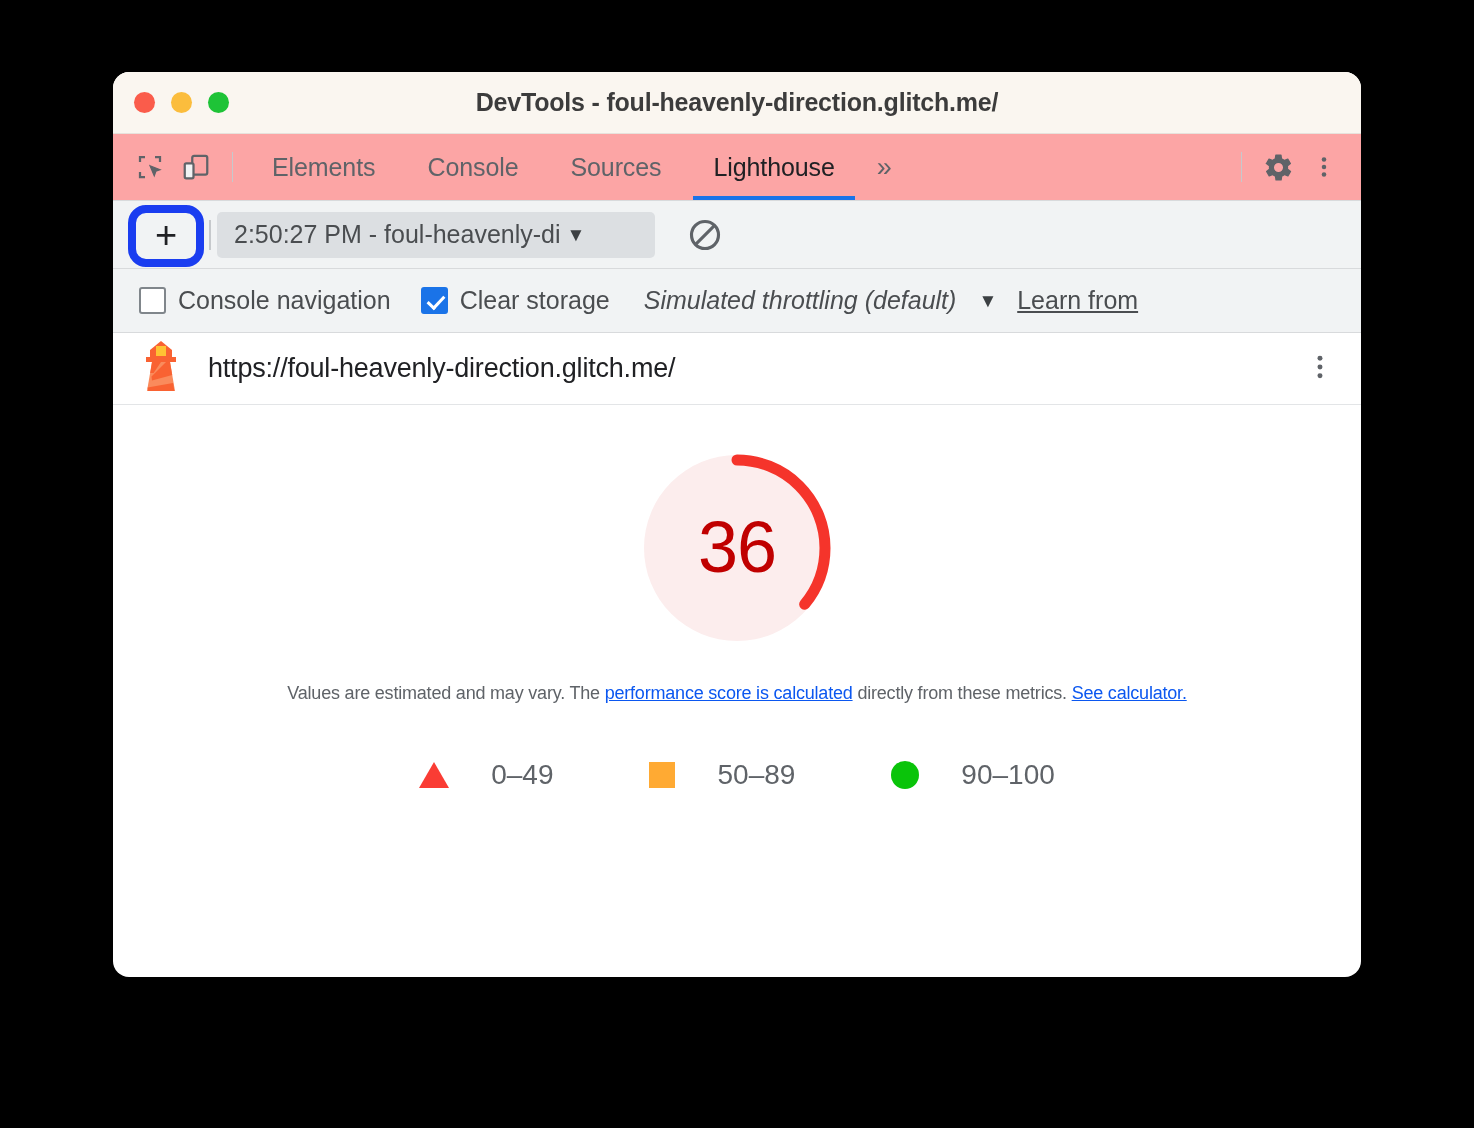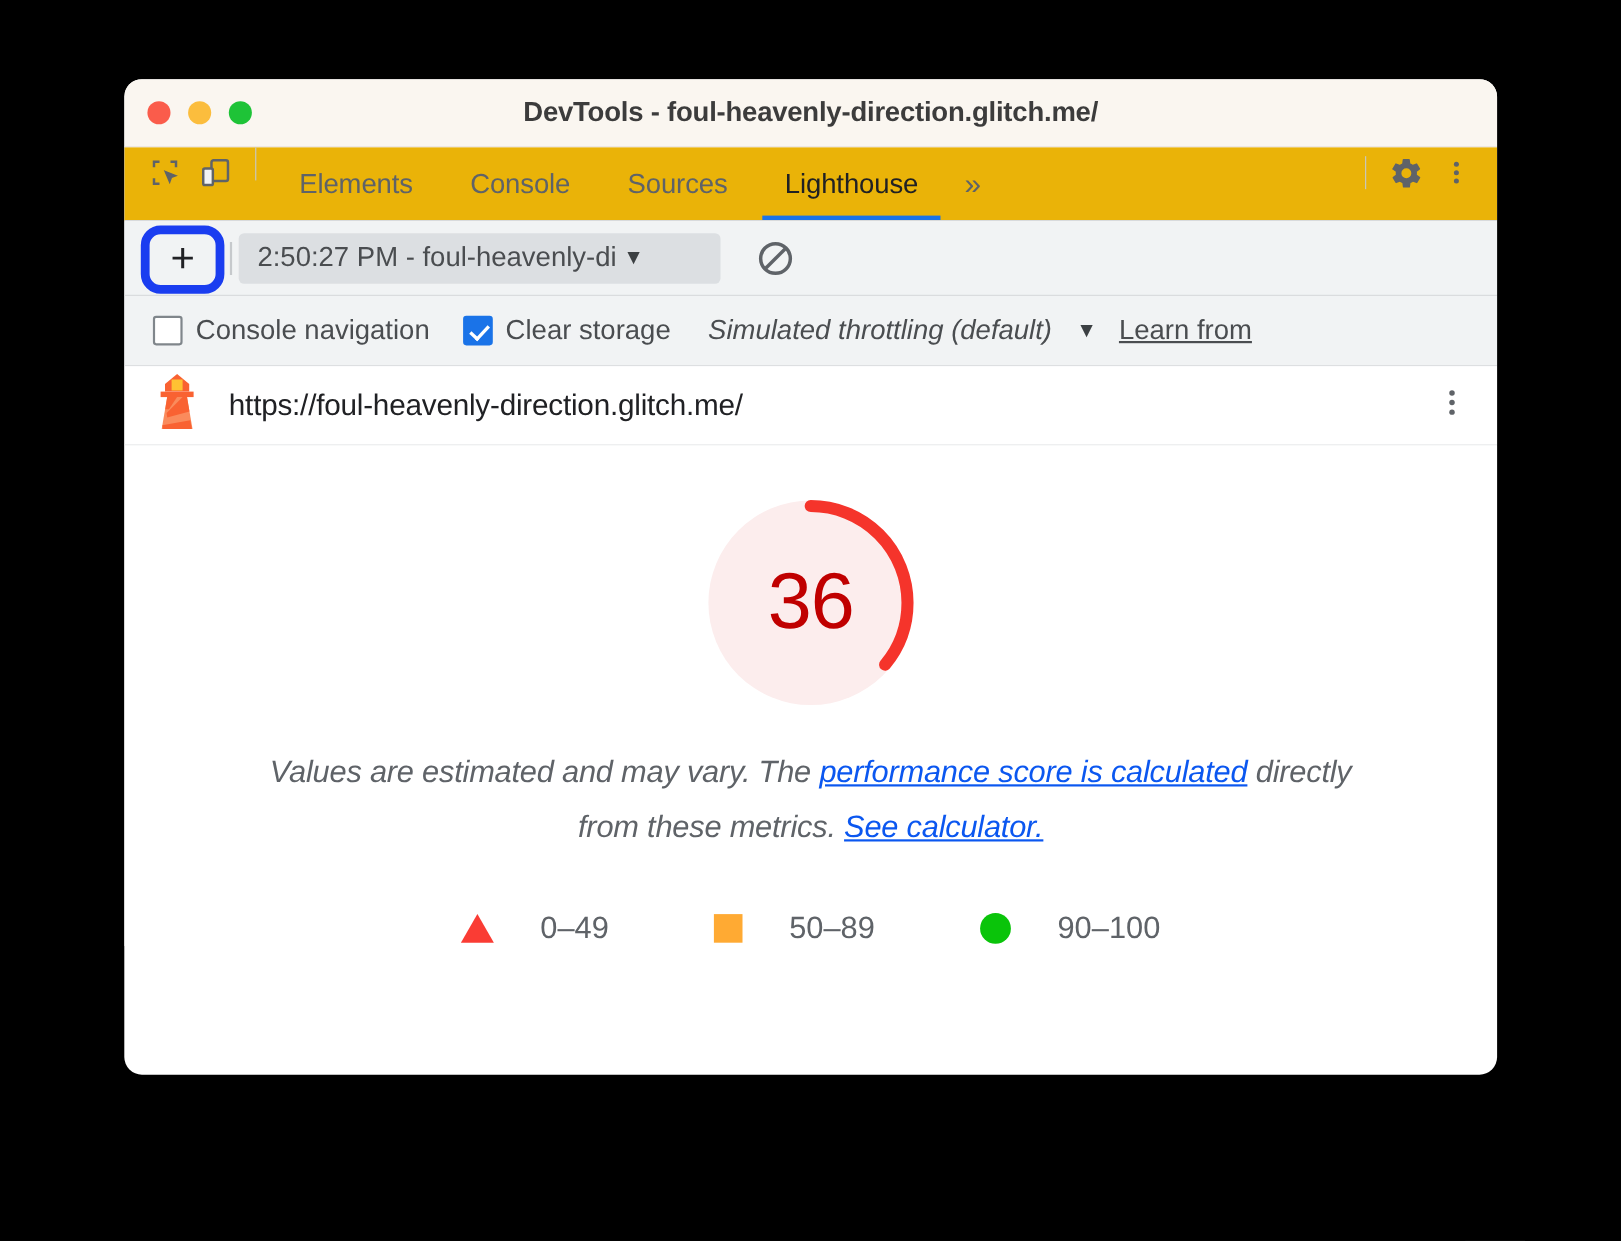--- a/index.html
+++ b/index.html
@@ -57,24 +57,24 @@
     font-size: 25px;
     font-weight: bold;
     color: #3c3c3c;
     letter-spacing: -0.2px;
   }
 
   
   .tabbar {
     position: relative;
     height: 67px;
-    background: #eab308;
+    background: #fca5a5;
     border-bottom: 1px solid #d8dadc;
     display: flex;
-    align-items: flex-start;
+    align-items: center;
     padding-left: 14px;
   }
   .tb-icon {
     width: 46px; height: 46px;
     display: flex; align-items: center; justify-content: center;
     color: #5f6368;
   }
   .tb-sep {
     width: 1px; height: 30px;
     background: #c6c9cc;
@@ -243,27 +243,26 @@
   .perf-title {
     margin-top: 34px;
     font-size: 58px;
     font-weight: bold;
     color: #212121;
     letter-spacing: -1.2px;
   }
 
   .desc {
     margin-top: 34px;
-    font-size: 28px;
+    font-size: 18px;
     line-height: 1.8;
     color: #5f6368;
     max-width: 990px;
     margin-left: auto; margin-right: auto;
     letter-spacing: -0.2px;
-    font-style: italic;
   }
   .desc a { color: #0b57f0; text-decoration: underline; }
 
   .legend {
     margin-top: 50px;
     display: flex;
     justify-content: center;
     align-items: center;
     gap: 96px;
     font-size: 28px;

